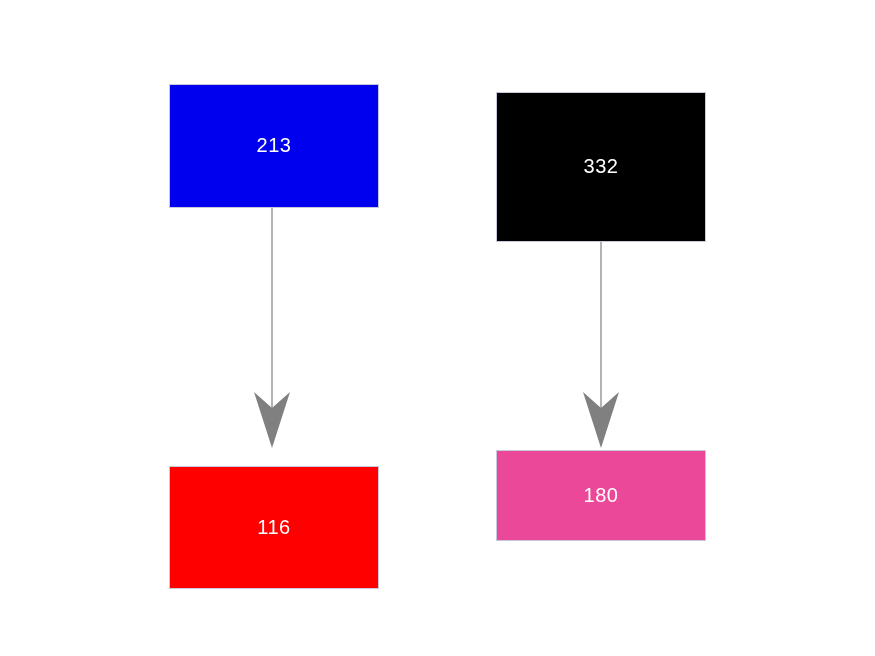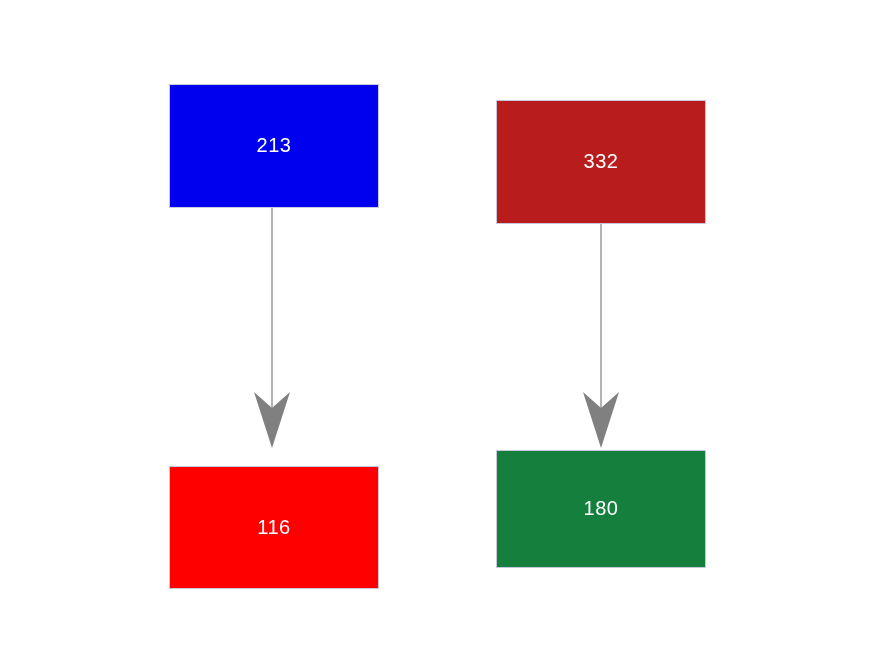--- a/index.html
+++ b/index.html
@@ -55,23 +55,23 @@
       </g>
       <g>
         <line x1="601" y1="208" x2="601" y2="410" stroke="#808080" stroke-width="1.2"></line>
         <polygon points="583,392 601,408 619,392 601,448" fill="#808080"></polygon>
       </g>
     </svg>
   <div id="node-layer">
       <div class="node" style="left: 169px; top: 84px; width: 210px; height: 124px; background: rgb(0, 0, 238); border-color: rgb(200, 200, 220);">
         <span class="node-label" style="color: rgb(255, 255, 255);">213</span>
       </div>
-      <div class="node" style="left: 496px; top: 100px; width: 210px; height: 124px; background: #b91c1c; border-color: rgb(200, 200, 220);">
+      <div class="node" style="left: 496px; top: 92px; width: 210px; height: 150px; background: #000000; border-color: rgb(200, 200, 220);">
         <span class="node-label" style="color: rgb(255, 255, 255);">332</span>
       </div>
       <div class="node" style="left: 169px; top: 466px; width: 210px; height: 123px; background: rgb(254, 0, 0); border-color: rgb(200, 200, 220);">
         <span class="node-label" style="color: rgb(255, 255, 255);">116</span>
       </div>
-      <div class="node" style="left: 496px; top: 450px; width: 210px; height: 118px; background: #15803d; border-color: rgb(200, 200, 220);">
+      <div class="node" style="left: 496px; top: 450px; width: 210px; height: 91px; background: #ec4899; border-color: rgb(200, 200, 220);">
         <span class="node-label" style="color: rgb(255, 255, 255);">180</span>
       </div>
     </div>
 </div>
 
 </body></html>

